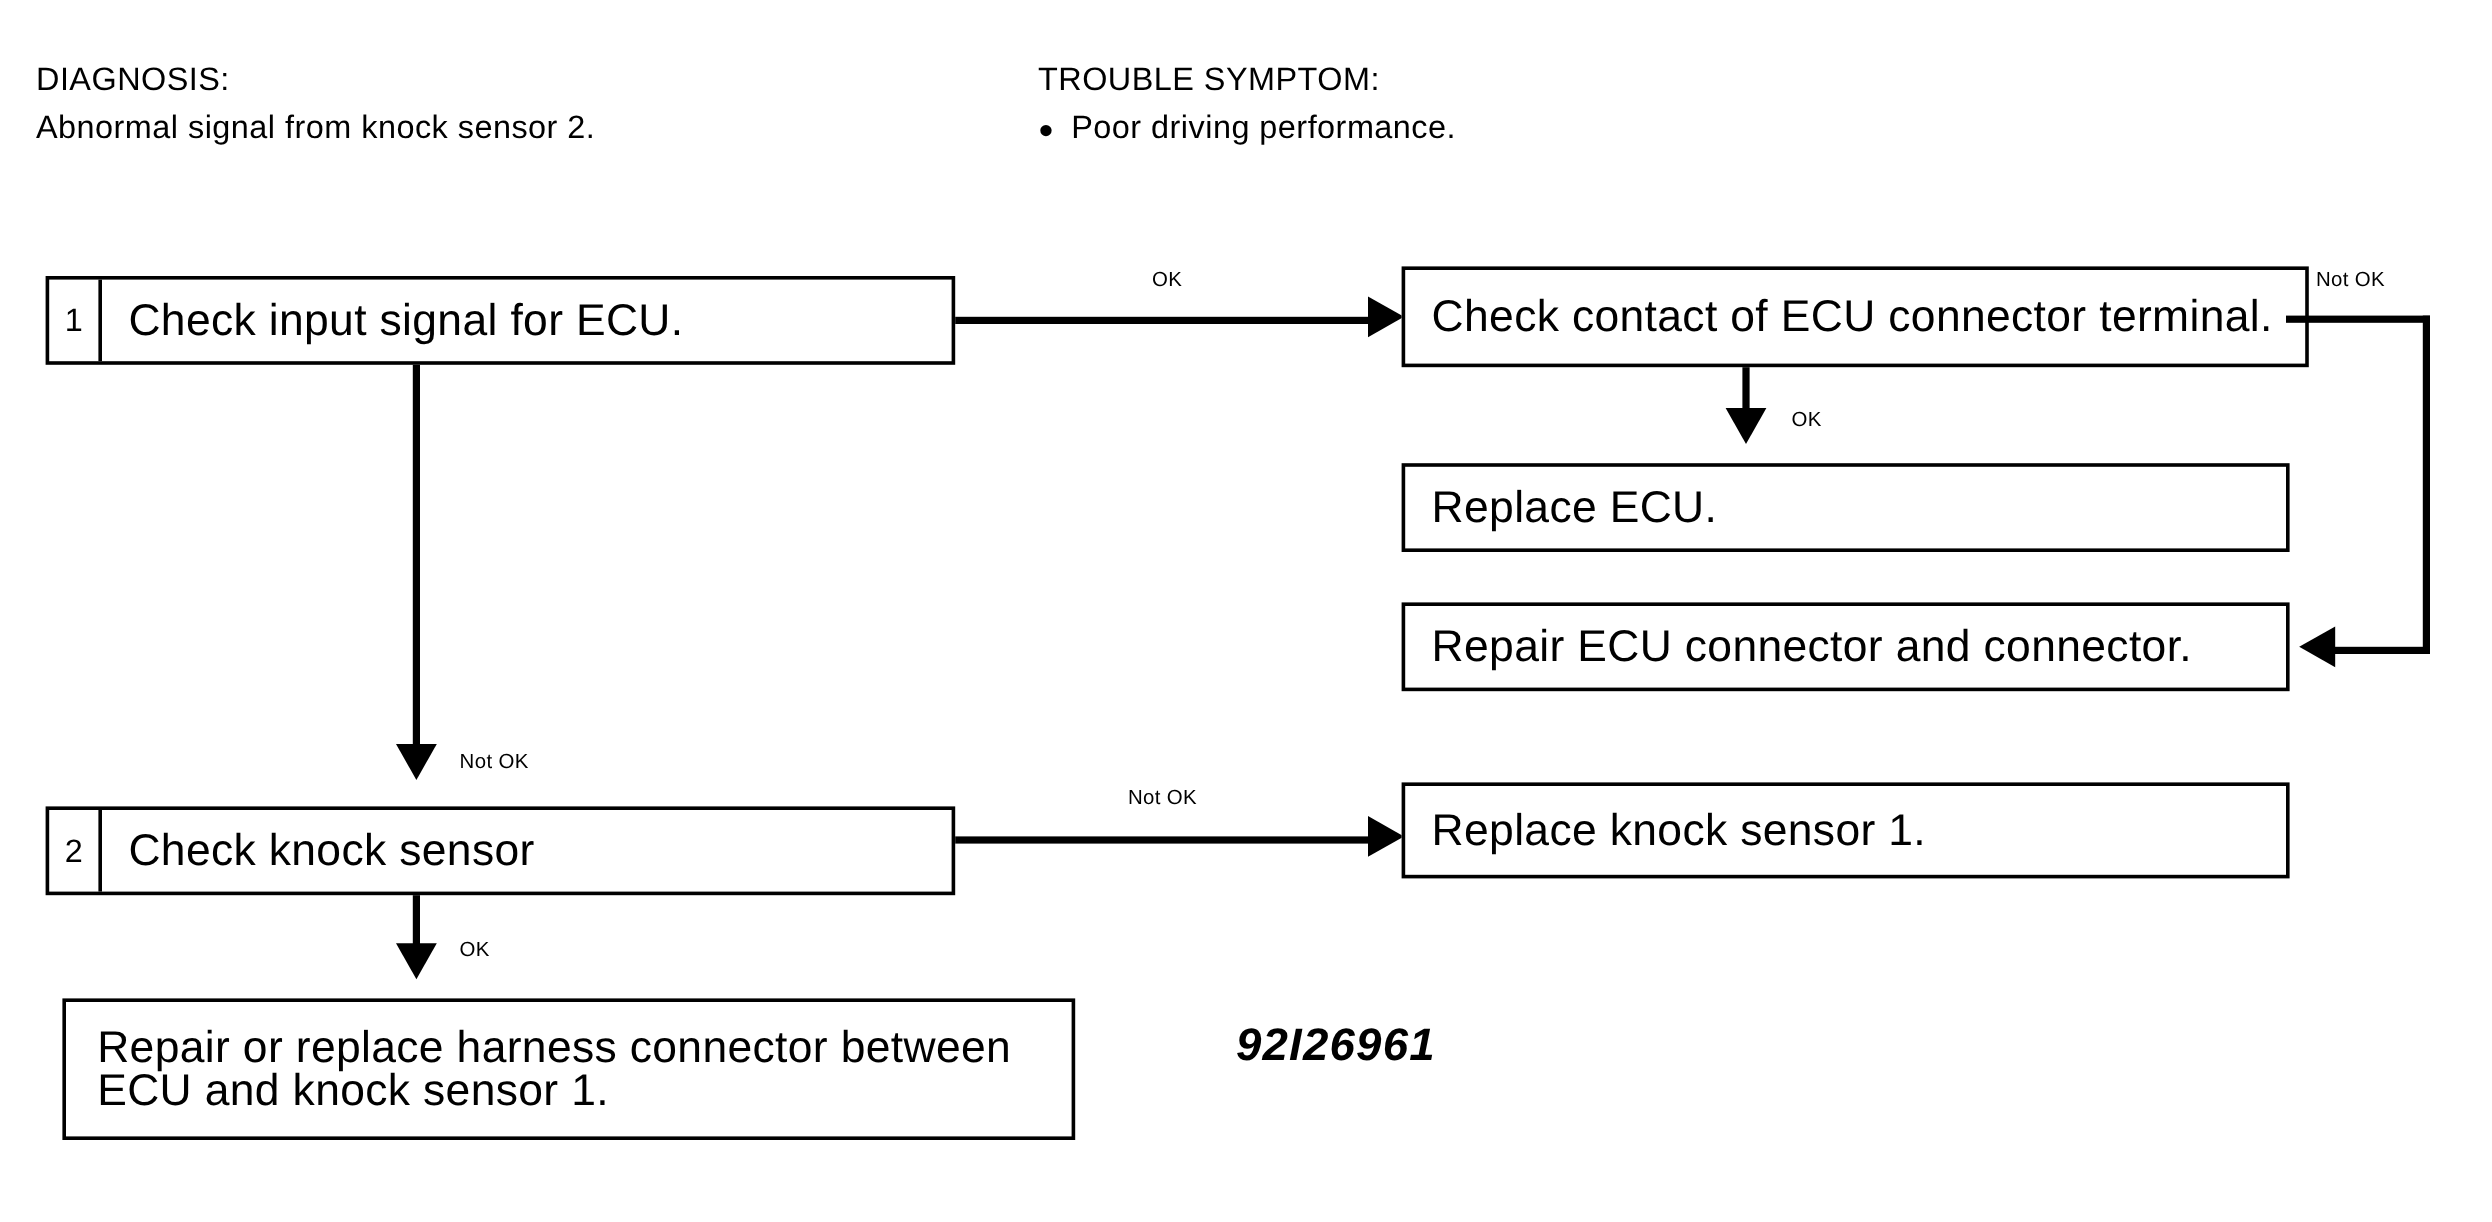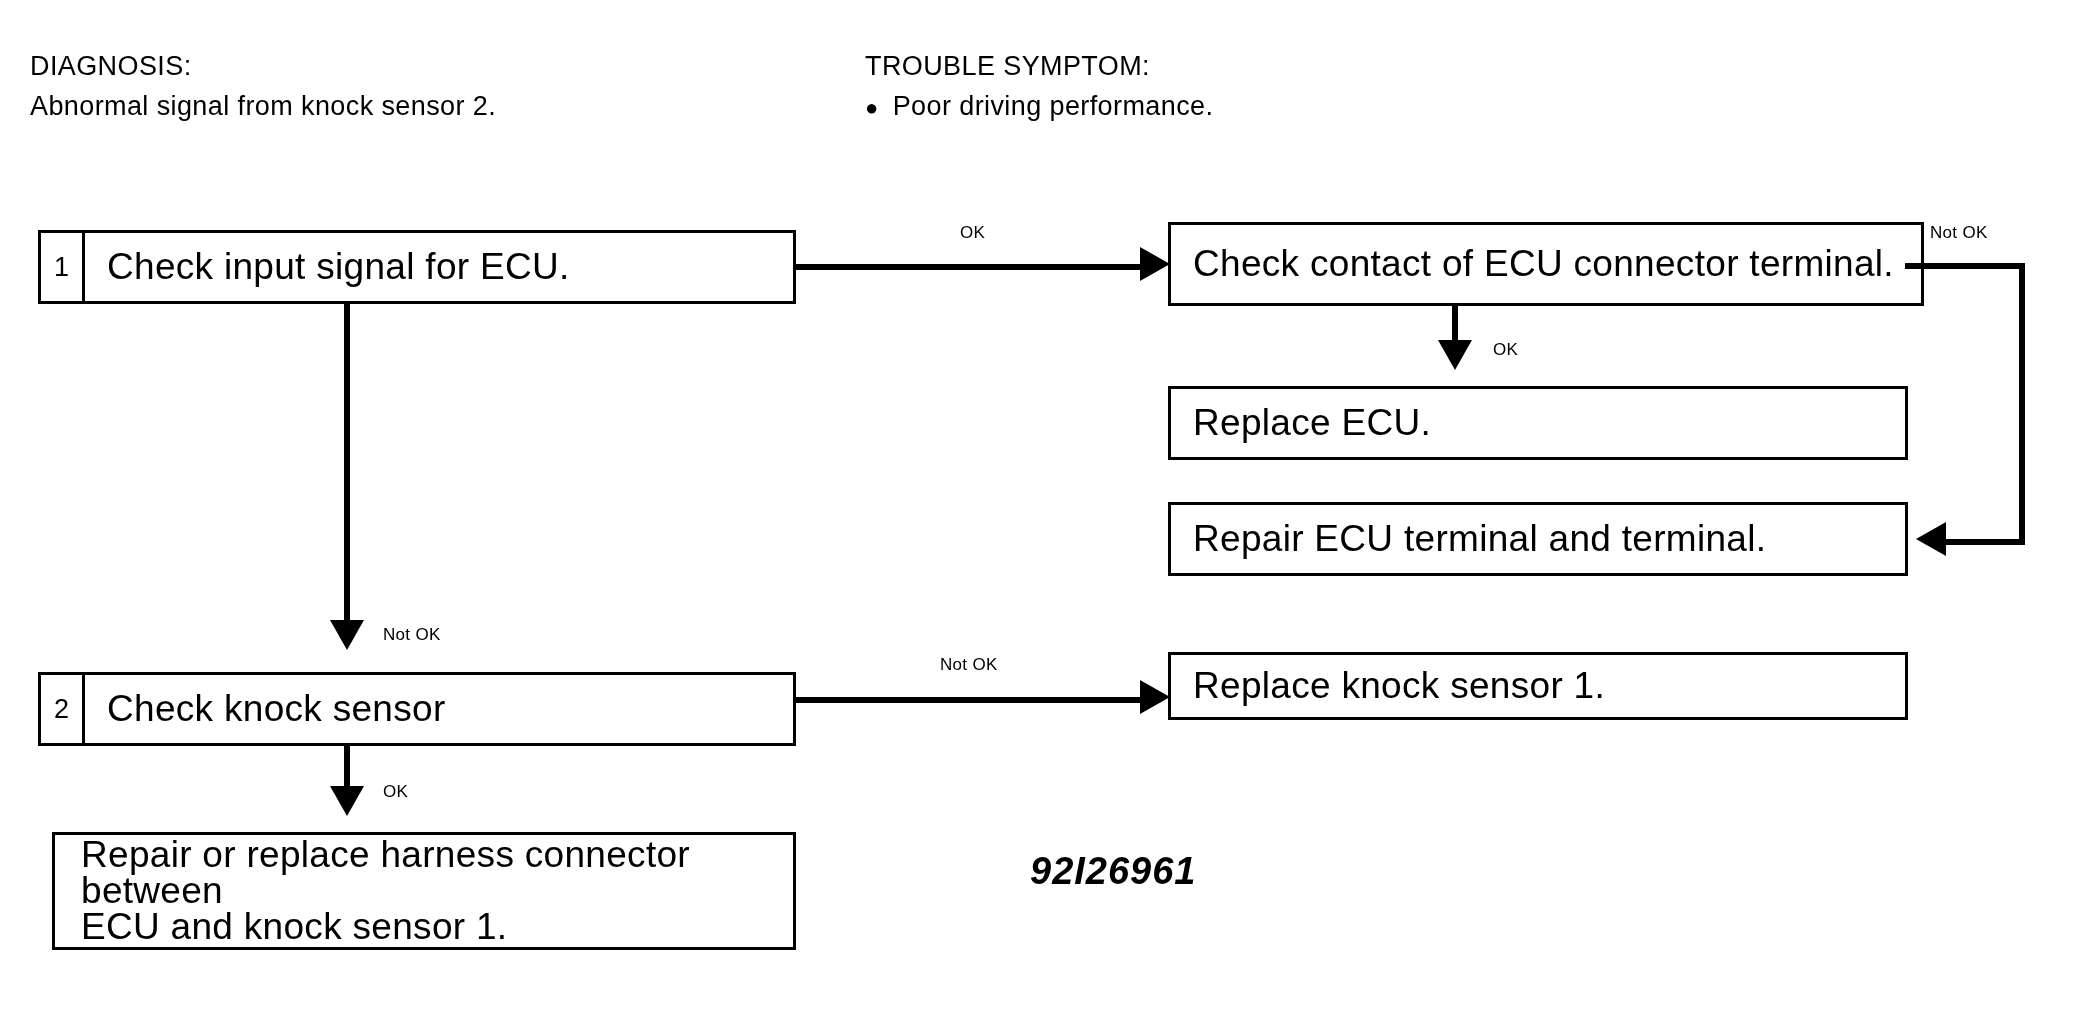--- a/index.html
+++ b/index.html
@@ -156,21 +156,21 @@
   </div>
 
   <div class="hline" style="left:796px; top:697px; width:356px;"></div>
   <div class="arrow-right" style="left:1140px; top:680px;"></div>
   <div class="edge-label" style="left:940px; top:650px;">Not OK</div>
 
   <div class="vline" style="left:344px; top:746px; height:54px;"></div>
   <div class="arrow-down" style="left:330px; top:786px;"></div>
   <div class="edge-label" style="left:383px; top:777px;">OK</div>
 
-  <div class="box" style="left:52px; top:832px; width:744px; height:118px;">
+  <div class="box" style="left:52px; top:832px; width:844px; height:118px;">
     <div class="box-text" style="padding-left:26px;">Repair or replace harness connector between
 ECU and knock sensor 1.</div>
   </div>
 
   <div class="box" style="left:1168px; top:222px; width:756px; height:84px;">
     <div class="box-text">Check contact of ECU connector terminal.</div>
   </div>
 
   <div class="vline" style="left:1452px; top:306px; height:52px;"></div>
   <div class="arrow-down" style="left:1438px; top:340px;"></div>
@@ -180,22 +180,22 @@
     <div class="box-text">Replace ECU.</div>
   </div>
 
   <div class="hline" style="left:1905px; top:263px; width:120px;"></div>
   <div class="vline" style="left:2019px; top:263px; height:282px;"></div>
   <div class="hline" style="left:1945px; top:539px; width:80px;"></div>
   <div class="arrow-left" style="left:1916px; top:522px;"></div>
   <div class="edge-label" style="left:1930px; top:218px;">Not OK</div>
 
   <div class="box" style="left:1168px; top:502px; width:740px; height:74px;">
-    <div class="box-text">Repair ECU terminal and terminal.</div>
-  </div>
-
-  <div class="box" style="left:1168px; top:652px; width:740px; height:68px;">
+    <div class="box-text">Repair ECU connector and connector.</div>
+  </div>
+
+  <div class="box" style="left:1168px; top:652px; width:740px; height:80px;">
     <div class="box-text">Replace knock sensor 1.</div>
   </div>
 
   <div class="caption" style="left:1030px; top:850px;">92I26961</div>
 
 </div>
 
 </body></html>

